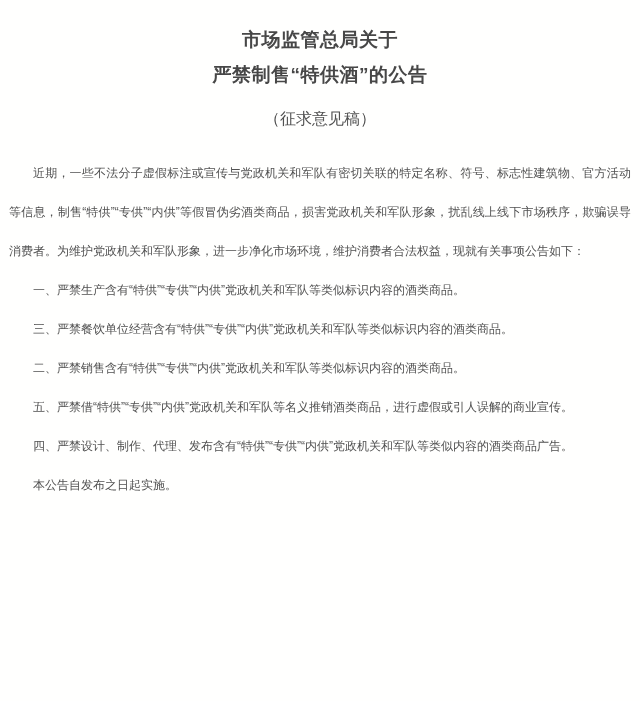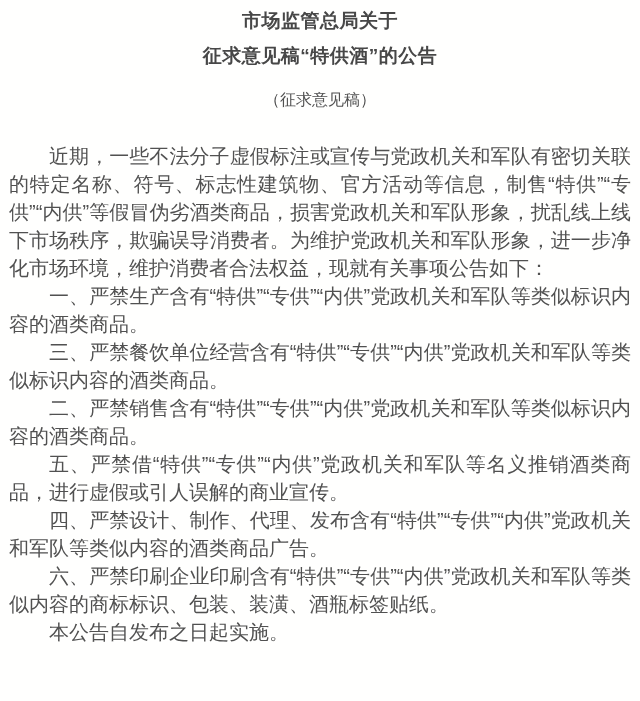--- a/index.html
+++ b/index.html
@@ -11,66 +11,65 @@
   html,body{
     width:640px;
     height:701px;
     overflow:hidden;
     background:var(--page-bg);
     font-family:"Liberation Sans","DejaVu Sans",sans-serif;
   }
   .doc{
     width:640px;
     height:701px;
-    padding-top:3px;
+    padding-top:22px;
     background:var(--page-bg);
   }
   .doc-header{
     text-align:center;
   }
   .title-line{
     font-size:19px;
     line-height:35px;
     font-weight:bold;
     color:var(--title-color);
     letter-spacing:0.5px;
   }
   .subtitle{
     font-size:16px;
     line-height:30px;
     font-weight:normal;
     color:var(--text-color);
     margin-top:12px;
   }
   .doc-body{
-    margin-top:27px;
+    margin-top:20px;
     padding:0 9px;
-    font-size:20px;
-    line-height:28px;
+    font-size:12px;
+    line-height:39px;
     color:var(--text-color);
     text-align:justify;
   }
   .doc-body p{
     text-indent:2em;
     margin:0;
   }
 </style>
 </head>
 <body>
 
 <div class="doc">
   <div class="doc-header">
     <div class="title-line">市场监管总局关于</div>
-    <div class="title-line">征求意见稿“特供酒”的公告</div>
+    <div class="title-line">严禁制售“特供酒”的公告</div>
     <div class="subtitle">（征求意见稿）</div>
   </div>
 
   <div class="doc-body">
     <p>近期，一些不法分子虚假标注或宣传与党政机关和军队有密切关联的特定名称、符号、标志性建筑物、官方活动等信息，制售“特供”“专供”“内供”等假冒伪劣酒类商品，损害党政机关和军队形象，扰乱线上线下市场秩序，欺骗误导消费者。为维护党政机关和军队形象，进一步净化市场环境，维护消费者合法权益，现就有关事项公告如下：</p>
     <p>一、严禁生产含有“特供”“专供”“内供”党政机关和军队等类似标识内容的酒类商品。</p>
     <p>三、严禁餐饮单位经营含有“特供”“专供”“内供”党政机关和军队等类似标识内容的酒类商品。</p>
     <p>二、严禁销售含有“特供”“专供”“内供”党政机关和军队等类似标识内容的酒类商品。</p>
     <p>五、严禁借“特供”“专供”“内供”党政机关和军队等名义推销酒类商品，进行虚假或引人误解的商业宣传。</p>
     <p>四、严禁设计、制作、代理、发布含有“特供”“专供”“内供”党政机关和军队等类似内容的酒类商品广告。</p>
-    <p>六、严禁印刷企业印刷含有“特供”“专供”“内供”党政机关和军队等类似内容的商标标识、包装、装潢、酒瓶标签贴纸。</p>
     <p>本公告自发布之日起实施。</p>
   </div>
 </div>
 
 </body></html>

